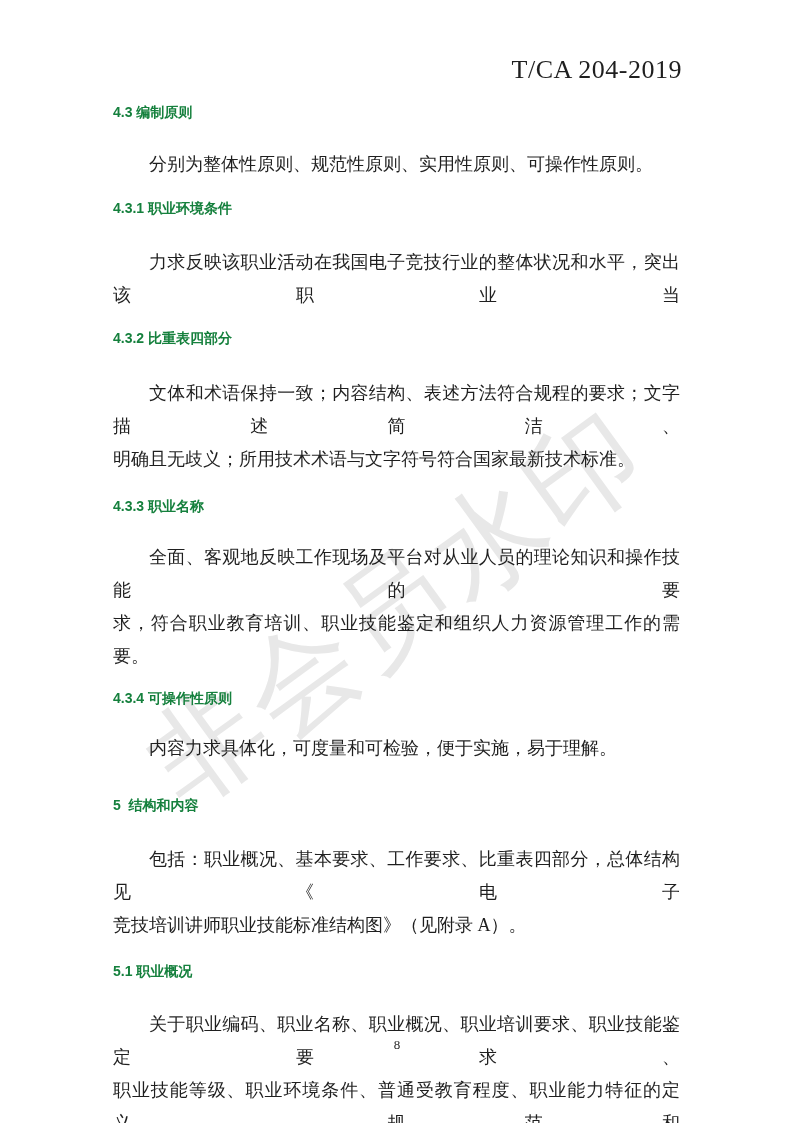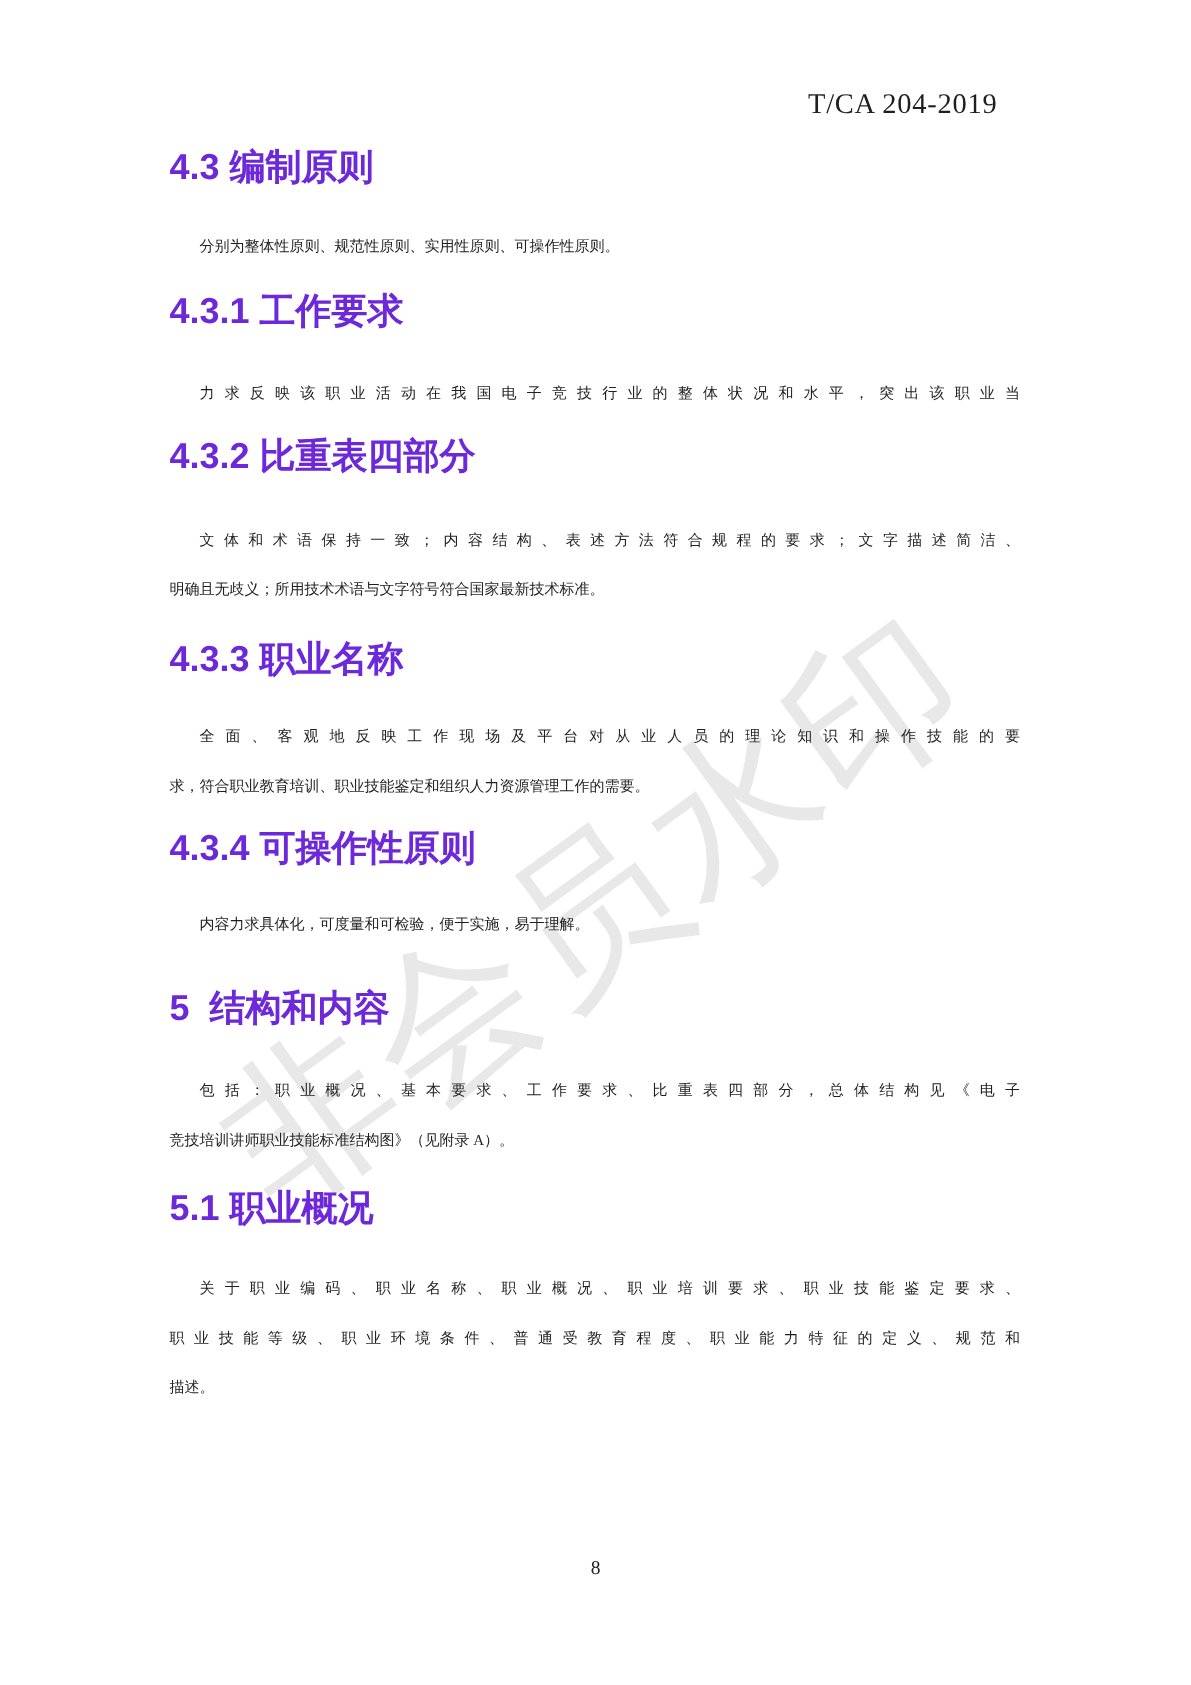--- a/index.html
+++ b/index.html
@@ -8,22 +8,22 @@
     width: 794px;
     height: 1123px;
     background: #ffffff;
     overflow: hidden;
     font-family: "Liberation Serif", "DejaVu Serif", serif;
     color: #1f1f1f;
   }
   .running-head {
     position: absolute;
     top: 58px;
-    right: 129px;
-    font-size: 19px;
+    right: 112px;
+    font-size: 26px;
     line-height: 24px;
     letter-spacing: 0.5px;
     z-index: 1;
   }
   .watermark {
     position: absolute;
     left: 397px;
     top: 608px;
     transform: translate(-50%, -50%) rotate(-36deg);
     font-family: "Liberation Sans", "DejaVu Sans", sans-serif;
@@ -38,29 +38,29 @@
     position: absolute;
     left: 113px;
     top: 0;
     width: 567px;
     z-index: 1;
   }
   .heading {
     margin: 0;
     font-family: "Liberation Sans", "DejaVu Sans", sans-serif;
     font-weight: bold;
-    font-size: 24px;
+    font-size: 14px;
     line-height: 24px;
     white-space: pre;
-    color: #6d28d9;
+    color: #15803d;
   }
   .para { margin: 0; }
   .pline {
     display: block;
-    font-size: 10px;
+    font-size: 18px;
     line-height: 33px;
     text-align: justify;
     text-align-last: justify;
   }
   .pline.first { text-indent: 2em; }
   .pline.last { text-align-last: left; }
   .page-number {
     position: absolute;
     top: 1036px;
     left: 0;
@@ -81,21 +81,21 @@
   <div class="running-head">T/CA 204-2019</div>
 
   <div class="content">
 
     <h2 class="heading" style="margin-top:100px">4.3 编制原则</h2>
 
     <p class="para" style="margin-top:24px">
       <span class="pline first last">分别为整体性原则、规范性原则、实用性原则、可操作性原则。</span>
     </p>
 
-    <h2 class="heading" style="margin-top:15px">4.3.1 工作要求</h2>
+    <h2 class="heading" style="margin-top:15px">4.3.1 职业环境条件</h2>
 
     <p class="para" style="margin-top:26px">
       <span class="pline first">力求反映该职业活动在我国电子竞技行业的整体状况和水平，突出该职业当</span>
     </p>
 
     <h2 class="heading" style="margin-top:14px">4.3.2 比重表四部分</h2>
 
     <p class="para" style="margin-top:27px">
       <span class="pline first">文体和术语保持一致；内容结构、表述方法符合规程的要求；文字描述简洁、</span>
       <span class="pline last">明确且无歧义；所用技术术语与文字符号符合国家最新技术标准。</span>

